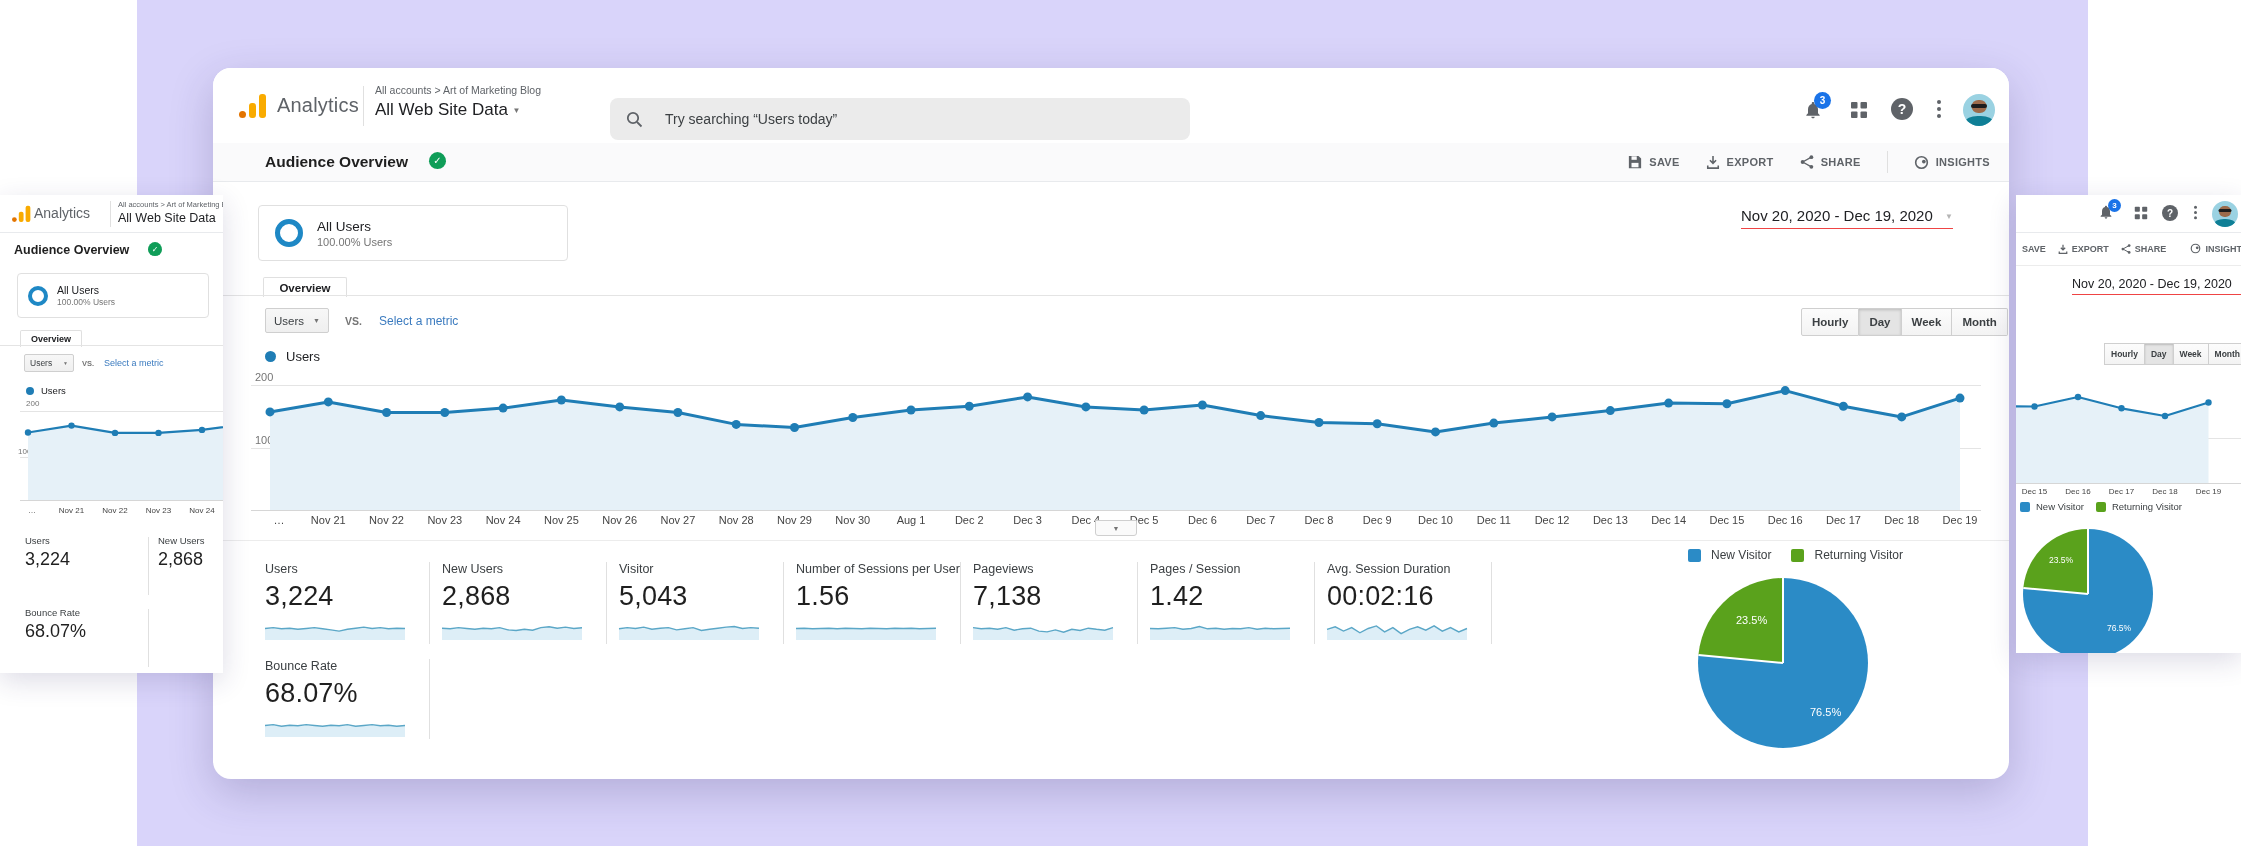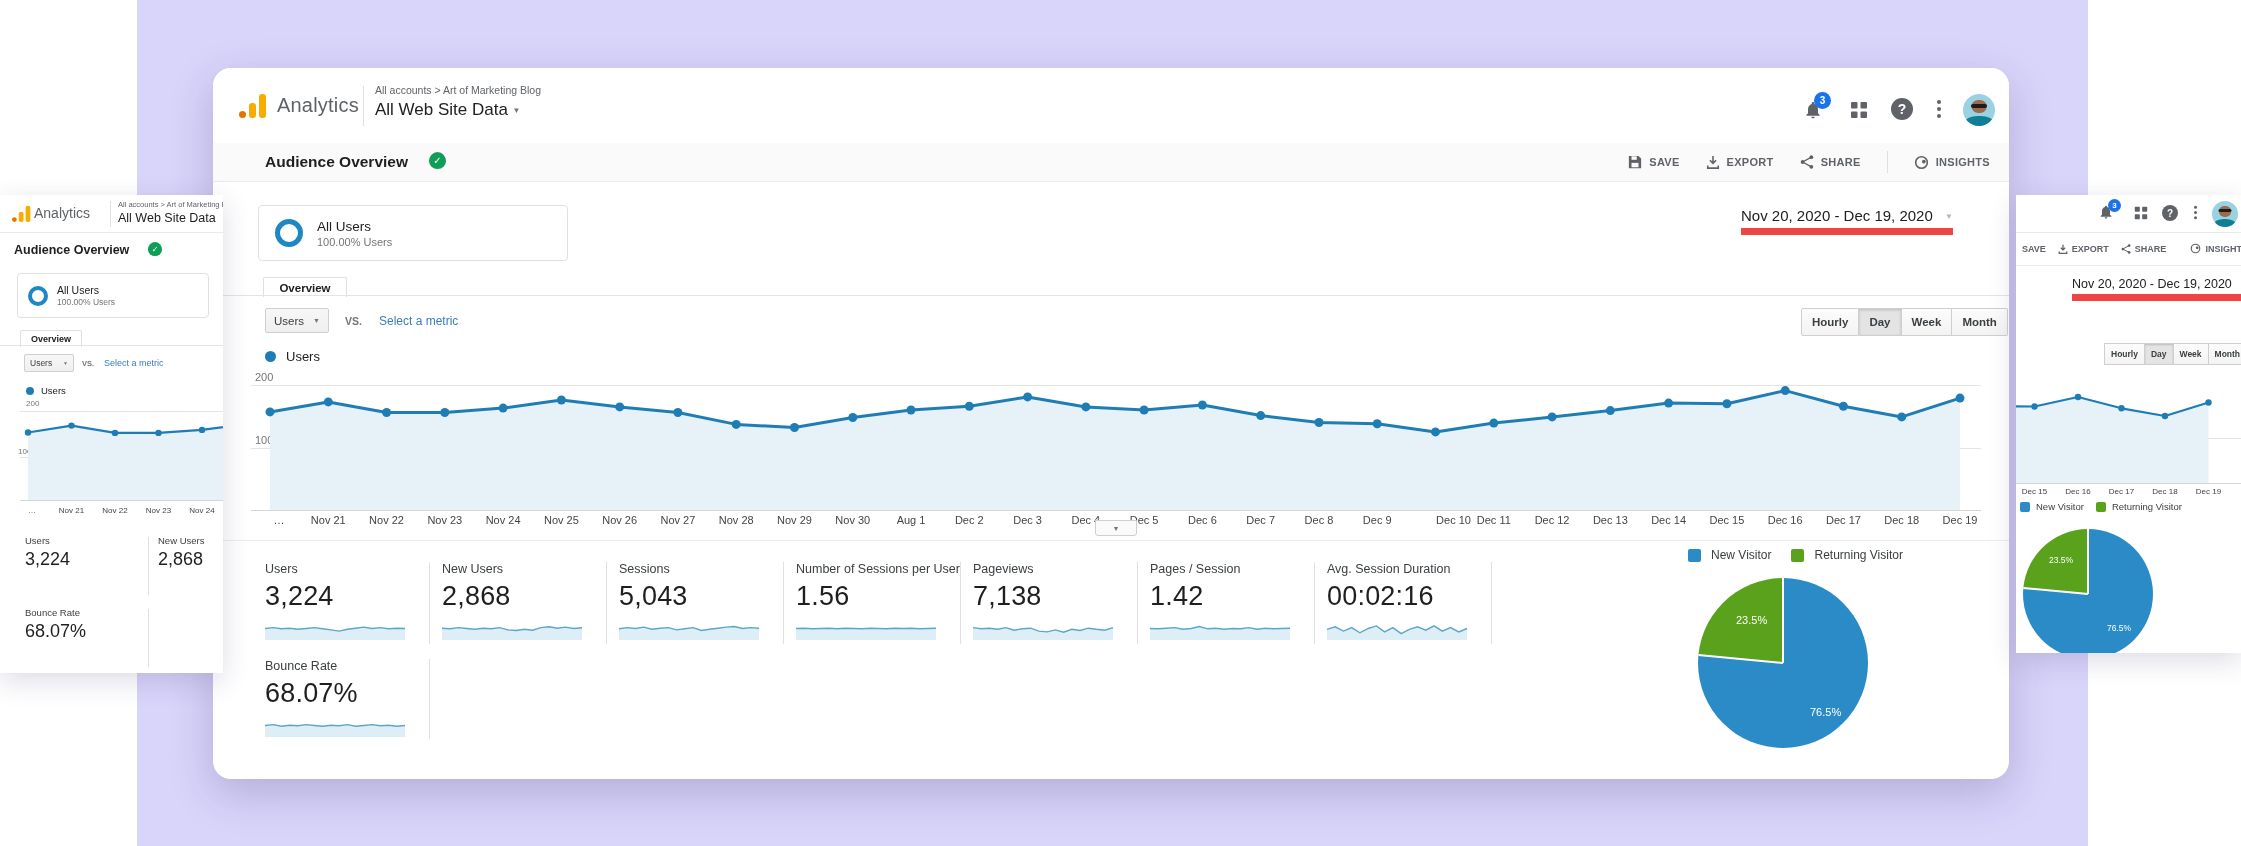--- a/index.html
+++ b/index.html
@@ -31,21 +31,21 @@
   .avatar .head{position:absolute;left:50%;top:18%;transform:translateX(-50%);width:46%;height:42%;background:#9c6b4b;border-radius:45%;}
   .avatar .glasses{position:absolute;left:50%;top:30%;transform:translateX(-50%);width:50%;height:14%;background:#1d1d1d;border-radius:2px;}
   .avatar .body{position:absolute;left:50%;bottom:-12%;transform:translateX(-50%);width:86%;height:44%;background:#0f7f96;border-radius:45% 45% 0 0;}
   .rtitle{font-weight:bold;font-size:15.5px;color:#1f1f1f;}
   .shield{background:#0f9d58;color:#fff;border-radius:50% 50% 50% 50%/55% 55% 45% 45%;display:inline-flex;align-items:center;justify-content:center;}
   .action{display:flex;align-items:center;gap:7px;font-size:11px;font-weight:bold;color:#5f6368;letter-spacing:.3px;cursor:pointer;}
   .segcard{background:#fff;border:1px solid #e0e0e0;border-radius:4px;display:flex;align-items:center;gap:14px;padding:0 16px;box-sizing:border-box;}
   .ring{border-radius:50%;box-sizing:border-box;}
   .seg-name{font-size:13.5px;color:#202124;}
   .seg-detail{font-size:11px;color:#757575;margin-top:2px;}
-  .daterange{font-size:15px;color:#202124;border-bottom:7px solid #ef4444;padding-bottom:4px;white-space:nowrap;}
+  .daterange{font-size:15px;color:#202124;border-bottom:1px solid #ef4444;padding-bottom:4px;white-space:nowrap;}
   .tab{background:#fff;border:1px solid #e0e0e0;border-bottom:none;font-size:11.5px;font-weight:bold;color:#202124;
        display:flex;align-items:center;justify-content:center;border-radius:2px 2px 0 0;}
   .hline{background:#e4e4e4;height:1px;}
   .selbtn{border:1px solid #cfcfcf;border-radius:2px;background:linear-gradient(#f7f7f7,#efefef);
           font-size:11.5px;color:#3c4043;display:flex;align-items:center;justify-content:space-between;padding:0 8px;box-sizing:border-box;}
   .vslbl{font-size:10.5px;color:#757575;font-weight:bold;}
   .mlink{font-size:12px;color:#3b7bbf;cursor:pointer;}
   .granbtn{border:1px solid #cfcfcf;border-left:none;background:linear-gradient(#fcfcfc,#f3f3f3);
            font-size:11.5px;font-weight:bold;color:#3c4043;padding:0 10px;height:26px;display:inline-flex;align-items:center;cursor:pointer;}
   .granbtn.first{border-left:1px solid #cfcfcf;border-radius:2px 0 0 2px;}
@@ -92,20 +92,27 @@
         <span class="b1"></span>
         <span class="b2"></span>
         <span class="b3"></span>
       </div>
     <div class="abs product" style="left:64px;top:26px;">Analytics</div>
     <div class="abs vdiv" style="left:150px;top:18px;height:40px;"></div>
     <div class="abs crumb" style="left:162px;top:16px;">All accounts &gt; Art of Marketing Blog</div>
     <div class="abs" style="left:162px;top:32px;">
       <span class="prop">All Web Site Data</span>
       <span class="caret">▼</span>
+    </div>
+    <div class="abs search" style="left:397px;top:30px;width:548px;height:42px;">
+      <svg width="17" height="17" viewBox="0 0 17 17">
+          <circle cx="7" cy="7" r="5.2" fill="none" stroke="#5f6368" stroke-width="1.8"></circle>
+          <line x1="11" y1="11" x2="15.5" y2="15.5" stroke="#5f6368" stroke-width="1.8"></line>
+        </svg>
+      <span class="search-text">Try searching “Users today”</span>
     </div>
     <div class="abs iconbtn" style="left:1588px;top:30px;width:24px;height:24px;">
       <svg width="20" height="20" viewBox="0 0 24 24" fill="#5f6368">
           <path d="M12 22c1.1 0 2-.9 2-2h-4c0 1.1.9 2 2 2zm6-6v-5c0-3.07-1.63-5.64-4.5-6.32V4c0-.83-.67-1.5-1.5-1.5S10.5 3.17 10.5 4v.68C7.64 5.36 6 7.92 6 11v5l-2 2v1h16v-1l-2-2z"></path>
         </svg>
       <span class="badge" style="left:13px;top:-6px;width:17px;height:17px;font-size:10px;">3</span>
     </div>
     <div class="abs iconbtn" style="left:1636px;top:32px;width:20px;height:20px;">
       <svg width="18" height="18" viewBox="0 0 18 18" fill="#5f6368">
           <rect x="1" y="1" width="6.5" height="6.5" rx="1"></rect>
@@ -261,21 +268,21 @@
       <span class="xlbl" style="left: 587.759px;">Nov 30</span>
       <span class="xlbl" style="left: 646.034px;">Aug 1</span>
       <span class="xlbl" style="left: 704.31px;">Dec 2</span>
       <span class="xlbl" style="left: 762.586px;">Dec 3</span>
       <span class="xlbl" style="left: 820.862px;">Dec 4</span>
       <span class="xlbl" style="left: 879.138px;">Dec 5</span>
       <span class="xlbl" style="left: 937.414px;">Dec 6</span>
       <span class="xlbl" style="left: 995.69px;">Dec 7</span>
       <span class="xlbl" style="left: 1053.97px;">Dec 8</span>
       <span class="xlbl" style="left: 1112.24px;">Dec 9</span>
-      <span class="xlbl" style="left: 1170.52px; margin-left: 18px;">Dec 10</span>
+      <span class="xlbl" style="left: 1170.52px;">Dec 10</span>
       <span class="xlbl" style="left: 1228.79px;">Dec 11</span>
       <span class="xlbl" style="left: 1287.07px;">Dec 12</span>
       <span class="xlbl" style="left: 1345.34px;">Dec 13</span>
       <span class="xlbl" style="left: 1403.62px;">Dec 14</span>
       <span class="xlbl" style="left: 1461.9px;">Dec 15</span>
       <span class="xlbl" style="left: 1520.17px;">Dec 16</span>
       <span class="xlbl" style="left: 1578.45px;">Dec 17</span>
       <span class="xlbl" style="left: 1636.72px;">Dec 18</span>
       <span class="xlbl" style="left: 1695px;">Dec 19</span>
     </div>
@@ -295,21 +302,21 @@
       </div>
       <div class="mcell" style="left: 177px; top: 0px; width: 177px; height: 100%;">
         <div class="mlabel">New Users</div>
         <div class="mvalue">2,868</div>
         <svg width="140" height="24" id="metrics-row1-sp1" style="margin-top: 4px;">
           <path d="M0,24 L0.0,12.2 L8.2,12.8 L16.5,11.6 L24.7,12.5 L32.9,13.3 L41.2,12.2 L49.4,12.8 L57.6,11.6 L65.9,13.9 L74.1,14.5 L82.4,13.3 L90.6,14.2 L98.8,11.6 L107.1,10.8 L115.3,12.2 L123.5,11.1 L131.8,12.5 L140.0,11.8 L140,24 Z" fill="#ddeef7"></path>
           <polyline points="0.0,12.2 8.2,12.8 16.5,11.6 24.7,12.5 32.9,13.3 41.2,12.2 49.4,12.8 57.6,11.6 65.9,13.9 74.1,14.5 82.4,13.3 90.6,14.2 98.8,11.6 107.1,10.8 115.3,12.2 123.5,11.1 131.8,12.5 140.0,11.8" fill="none" stroke="#5ba7c7" stroke-width="1.4"></polyline>
         </svg>
       </div>
       <div class="mcell" style="left: 354px; top: 0px; width: 177px; height: 100%;">
-        <div class="mlabel">Sessions</div>
+        <div class="mlabel">Visitor</div>
         <div class="mvalue">5,043</div>
         <svg width="140" height="24" id="metrics-row1-sp2" style="margin-top: 4px;">
           <path d="M0,24 L0.0,12.8 L8.2,11.6 L16.5,12.5 L24.7,11.1 L32.9,13.3 L41.2,12.2 L49.4,11.6 L57.6,13.9 L65.9,12.8 L74.1,11.6 L82.4,14.5 L90.6,13.3 L98.8,12.2 L107.1,11.1 L115.3,10.5 L123.5,12.5 L131.8,11.6 L140.0,12.2 L140,24 Z" fill="#ddeef7"></path>
           <polyline points="0.0,12.8 8.2,11.6 16.5,12.5 24.7,11.1 32.9,13.3 41.2,12.2 49.4,11.6 57.6,13.9 65.9,12.8 74.1,11.6 82.4,14.5 90.6,13.3 98.8,12.2 107.1,11.1 115.3,10.5 123.5,12.5 131.8,11.6 140.0,12.2" fill="none" stroke="#5ba7c7" stroke-width="1.4"></polyline>
         </svg>
       </div>
       <div class="mcell" style="left: 531px; top: 0px; width: 177px; height: 100%;">
         <div class="mlabel">Number of Sessions per User</div>
         <div class="mvalue">1.56</div>
         <svg width="140" height="24" id="metrics-row1-sp3" style="margin-top: 4px;">

